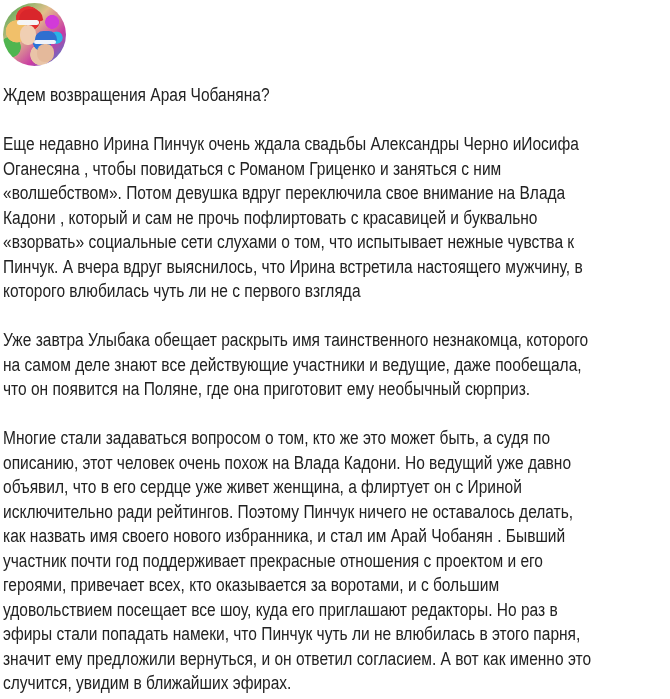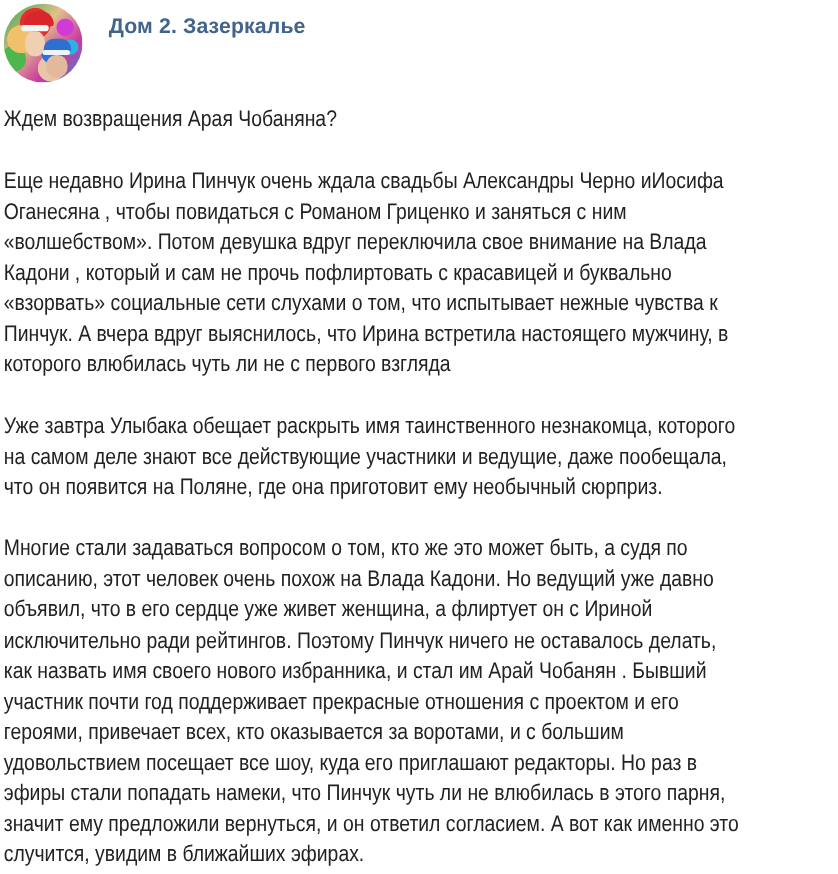--- a/index.html
+++ b/index.html
@@ -37,21 +37,20 @@
 
 <div class="header">
   <div class="avatar">
     <div class="hat1"></div>
     <div class="brim1"></div>
     <div class="face1"></div>
     <div class="hat2"></div>
     <div class="brim2"></div>
     <div class="face2"></div>
   </div>
-  <div class="title">Дом 2. Зазеркалье</div>
 </div>
 
 <div class="content">
   <div class="line">Ждем возвращения Арая Чобаняна?</div>
   <div class="gap"></div>
 
   <div>
     <div class="line">Еще недавно Ирина Пинчук очень ждала свадьбы Александры Черно иИосифа</div>
     <div class="line">Оганесяна , чтобы повидаться с Романом Гриценко и заняться с ним</div>
     <div class="line">«волшебством». Потом девушка вдруг переключила свое внимание на Влада</div>

